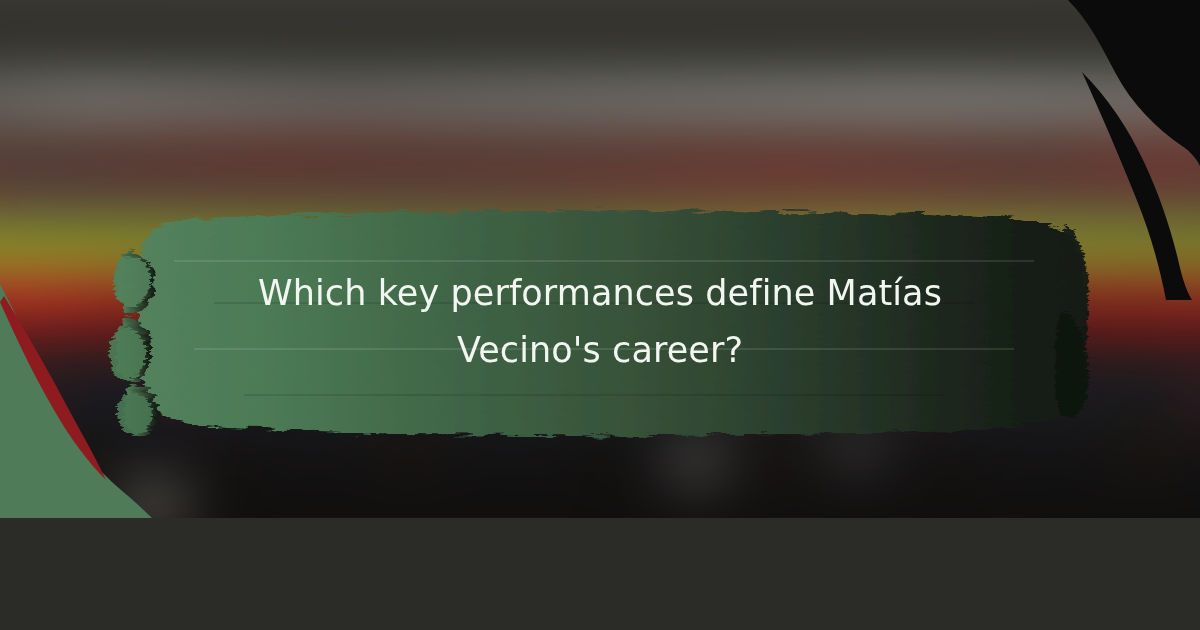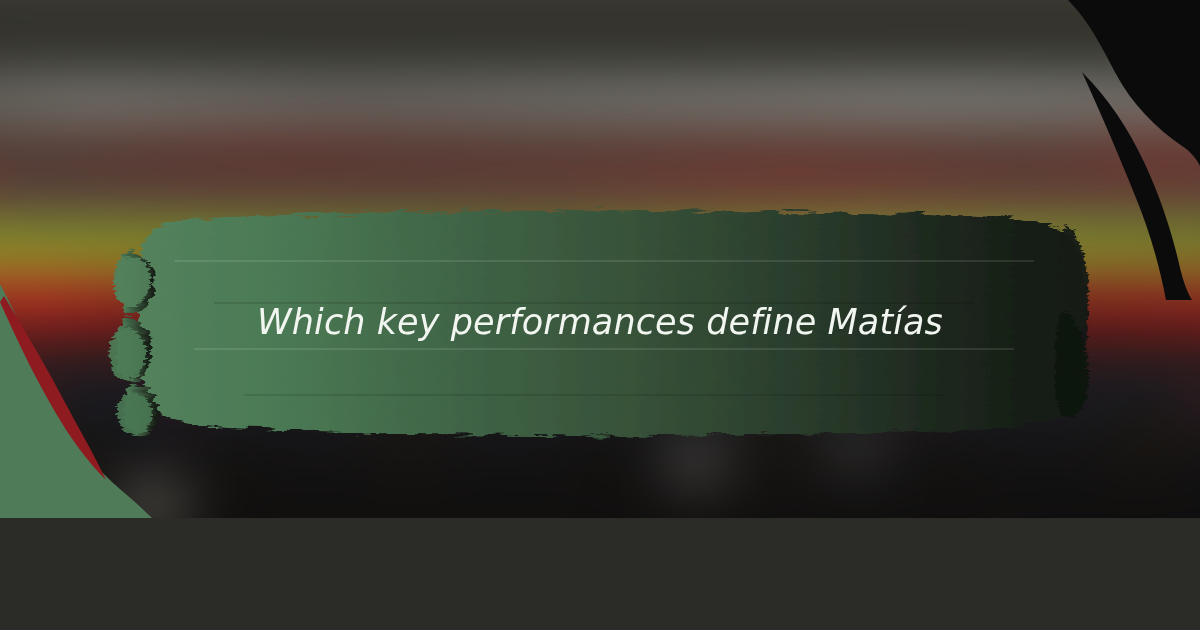--- a/index.html
+++ b/index.html
@@ -12,21 +12,20 @@
     background: #2b2b28;
     font-family: "DejaVu Sans", sans-serif;
   }
 
   #card {
     position: relative;
     width: 1200px;
     height: 518px;
     overflow: hidden;
     background: #3b82f6;
-    font-style: italic;
   }
 
   
   #bg {
     position: absolute;
     inset: -60px;
     filter: blur(26px) saturate(1.05);
     transform: scale(1.08);
   }
 
@@ -234,15 +233,16 @@
         <rect x="70" y="62" width="860" height="2" fill="#ffffff"></rect>
         <rect x="110" y="104" width="760" height="2" fill="#000000"></rect>
         <rect x="90" y="150" width="820" height="2" fill="#ffffff"></rect>
         <rect x="140" y="196" width="700" height="2" fill="#000000"></rect>
       </g>
     </svg>
   </div>
 
   <div id="headline">
     <div class="line">Which key performances define Matías</div>
+    <div class="line">Vecino's career?</div>
   </div>
 
 </div>
 
 </body></html>

